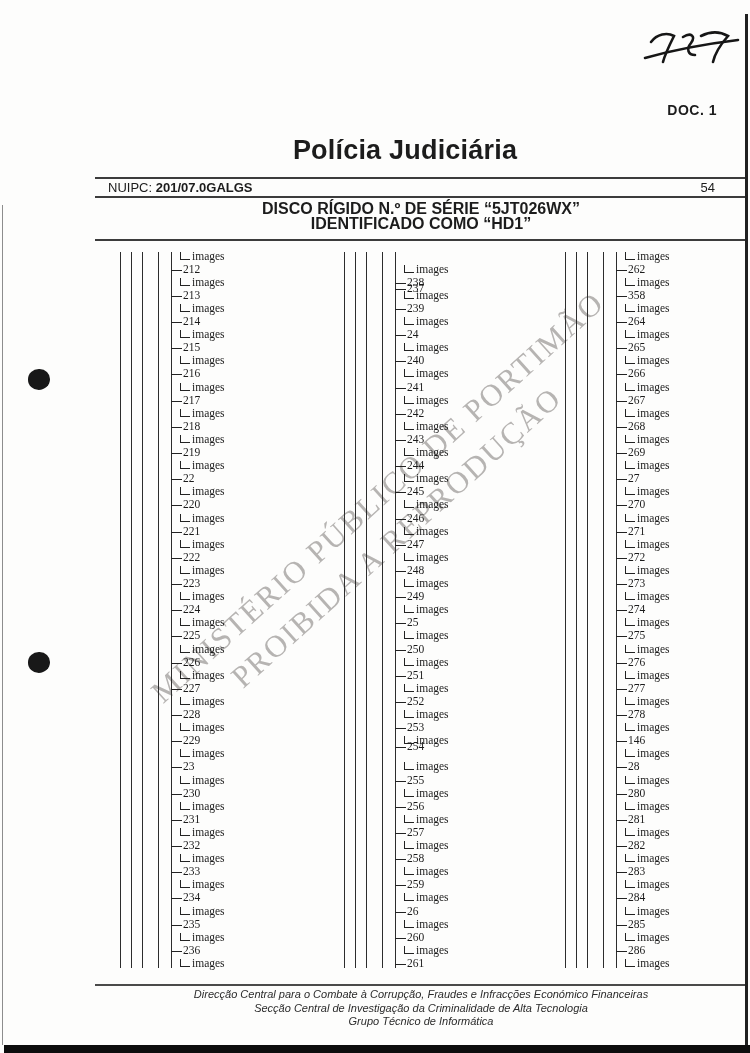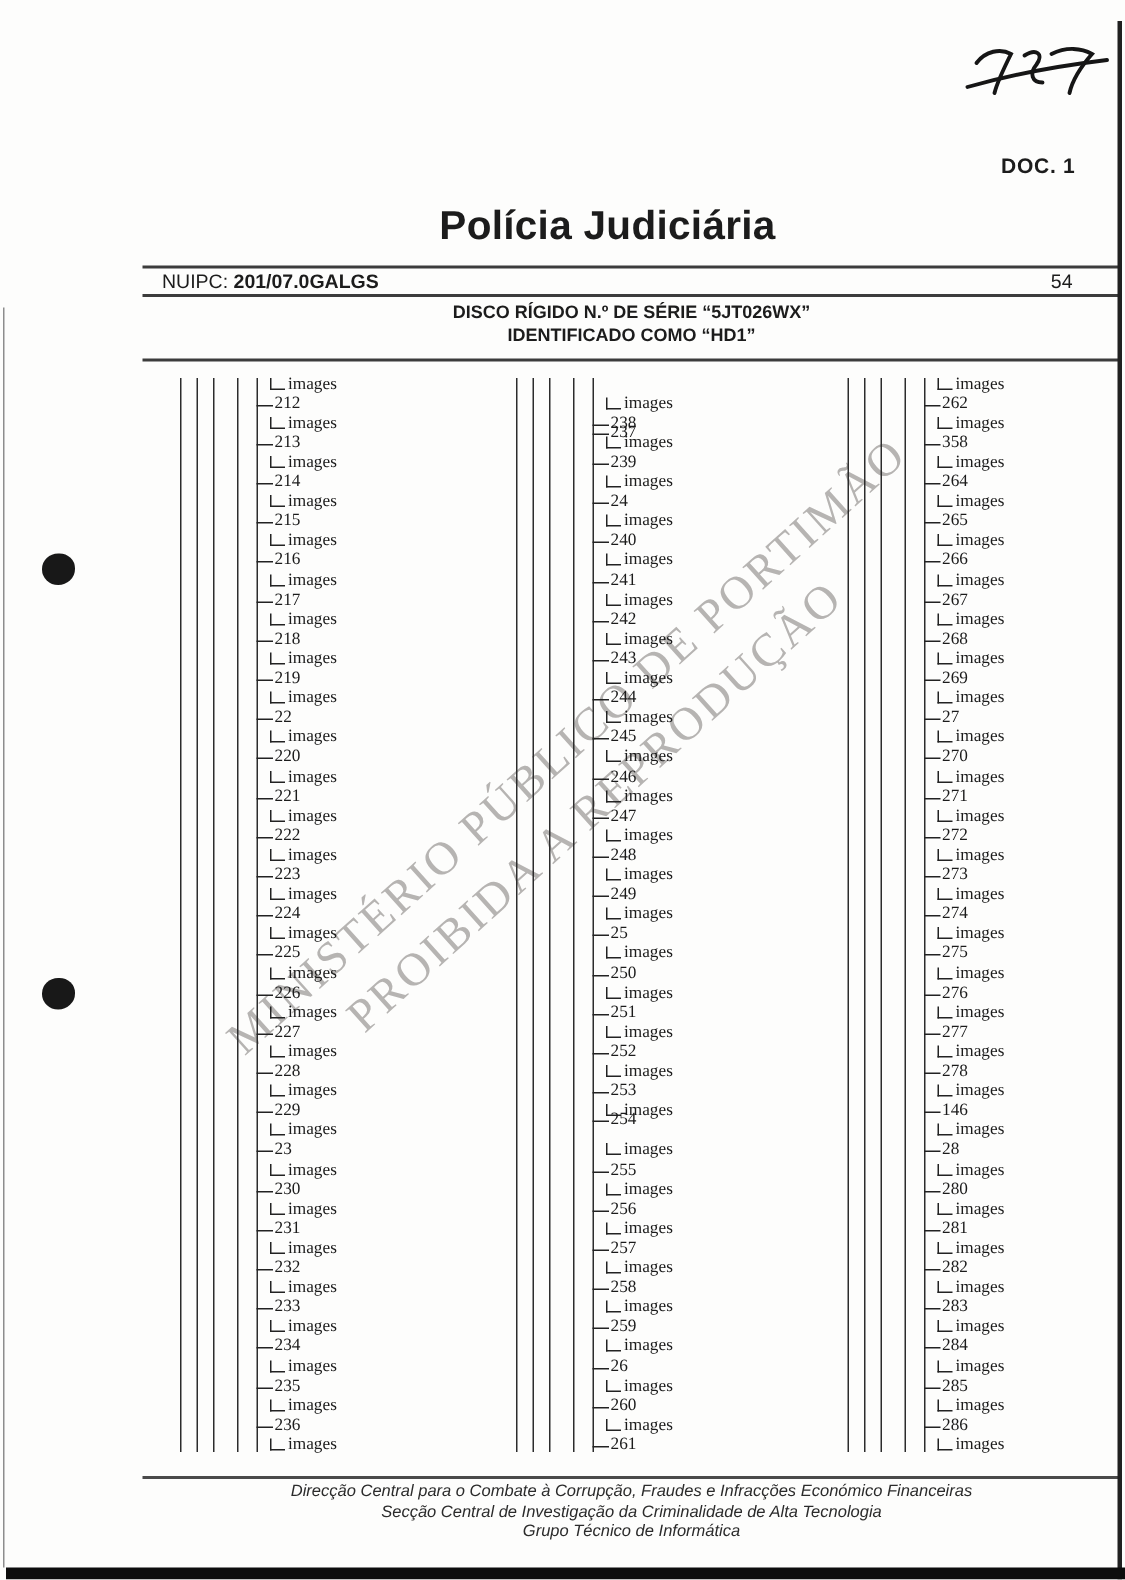--- a/index.html
+++ b/index.html
@@ -23,21 +23,21 @@
   .rule-2{top:196px;height:2px;}
   .rule-3{top:239px;}
   .rule-footer{top:984px;height:2px;background:#4a4a4a;}
 
   .nuipc-row{position:absolute;top:180px;left:95px;width:652px;box-sizing:border-box;
     padding:0 32px 0 13px;font-size:13px;}
   .nuipc-value{font-weight:bold;}
   .page-number{float:right;font-size:13px;}
 
   .subtitle{position:absolute;top:201px;left:95px;width:652px;text-align:center;
-    font-size:12px;font-weight:bold;line-height:15px;}
+    font-size:16px;font-weight:bold;line-height:15px;}
 
   
   .wm{position:absolute;white-space:nowrap;z-index:1;
     font-family:"Liberation Serif",serif;font-size:31px;letter-spacing:2px;
     color:#a5a2a0;opacity:.8;transform:rotate(-42deg);transform-origin:0 50%;line-height:31px;}
   .wm1{left:156px;top:681px;}
   .wm2{left:236px;top:666px;}
 
   
   #tree{position:absolute;top:250px;left:0;width:750px;height:724px;z-index:2;}

